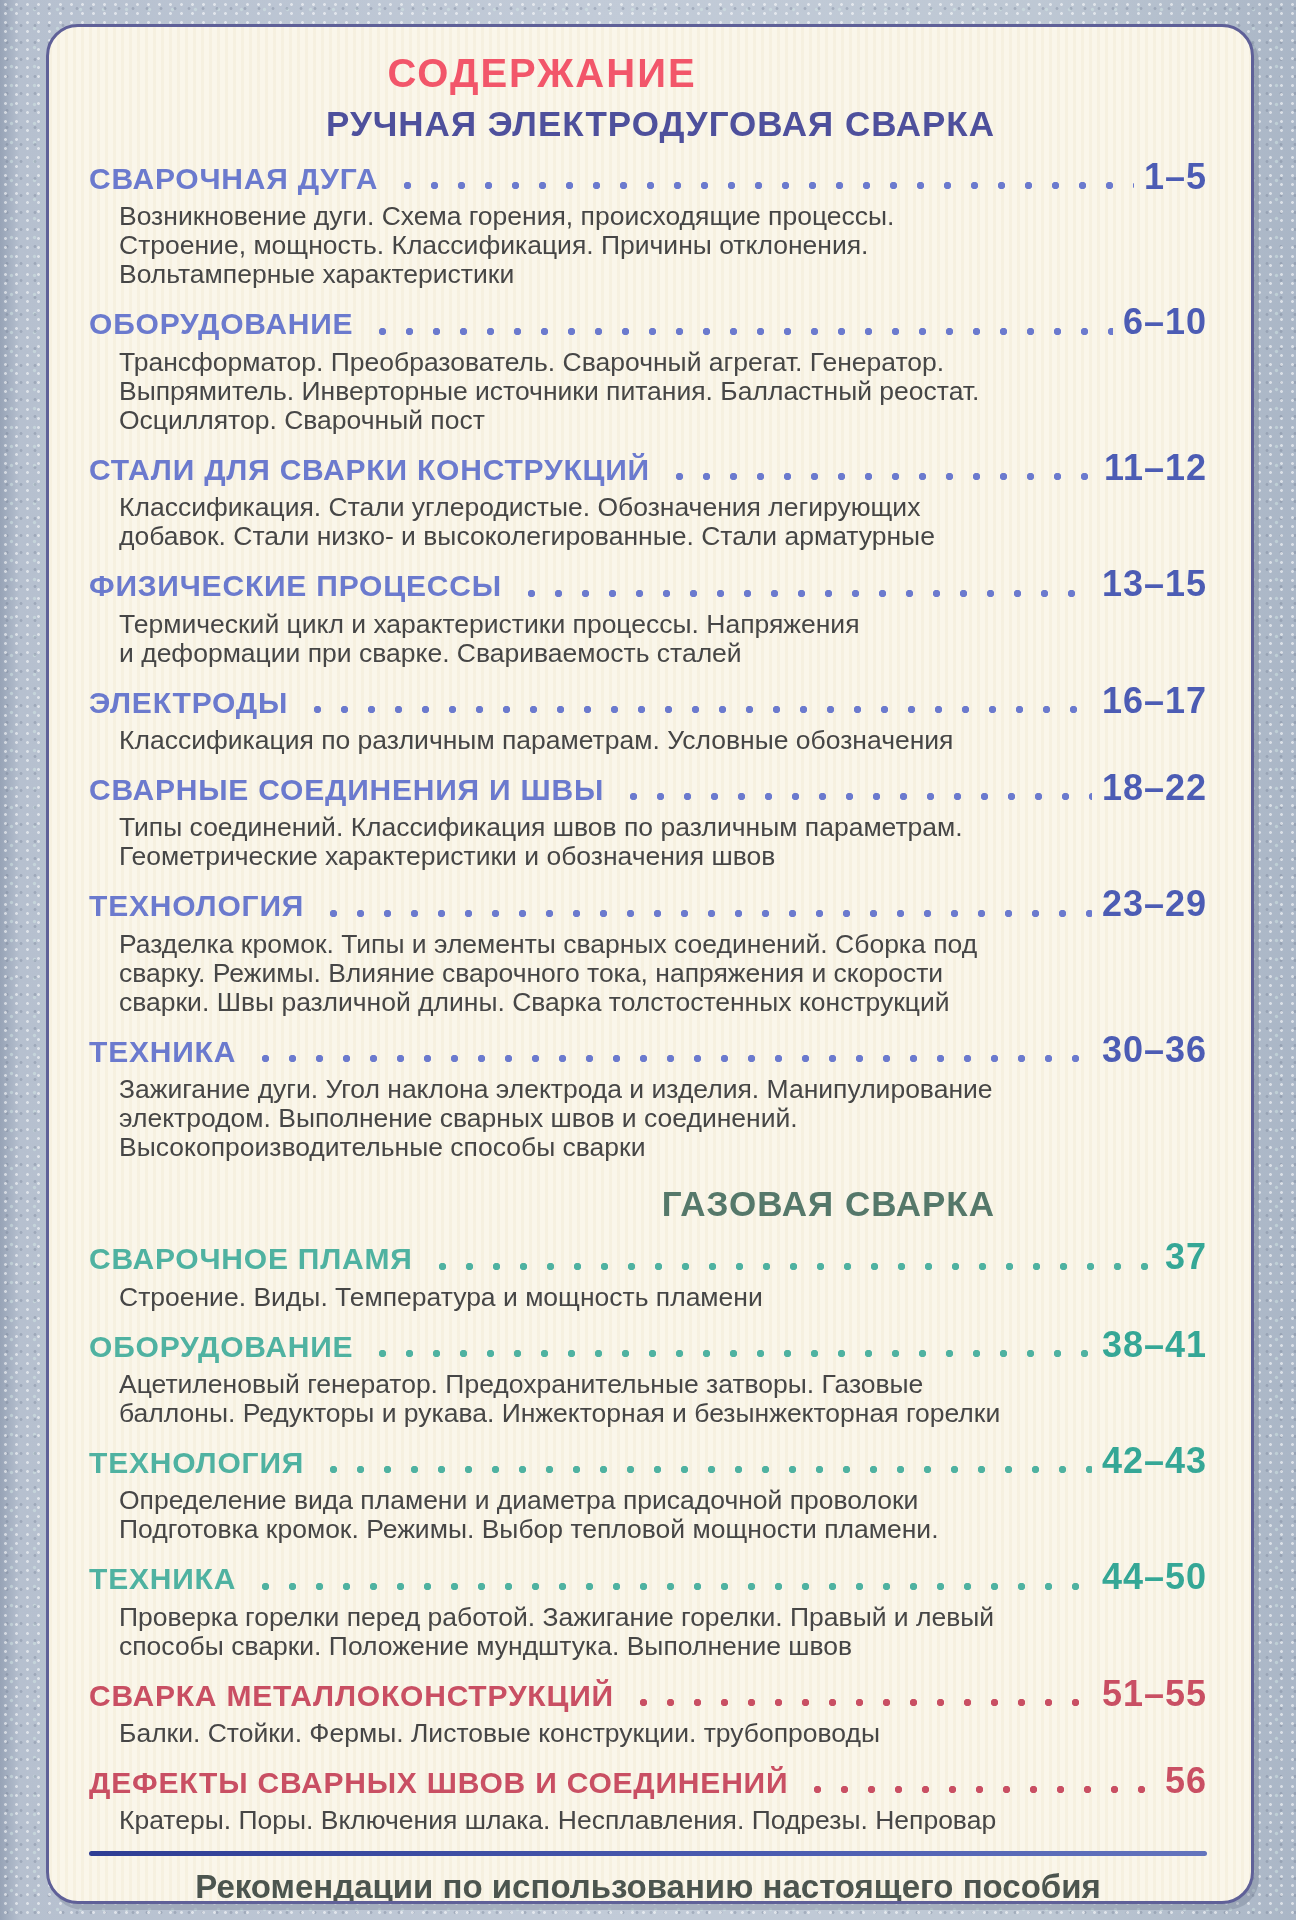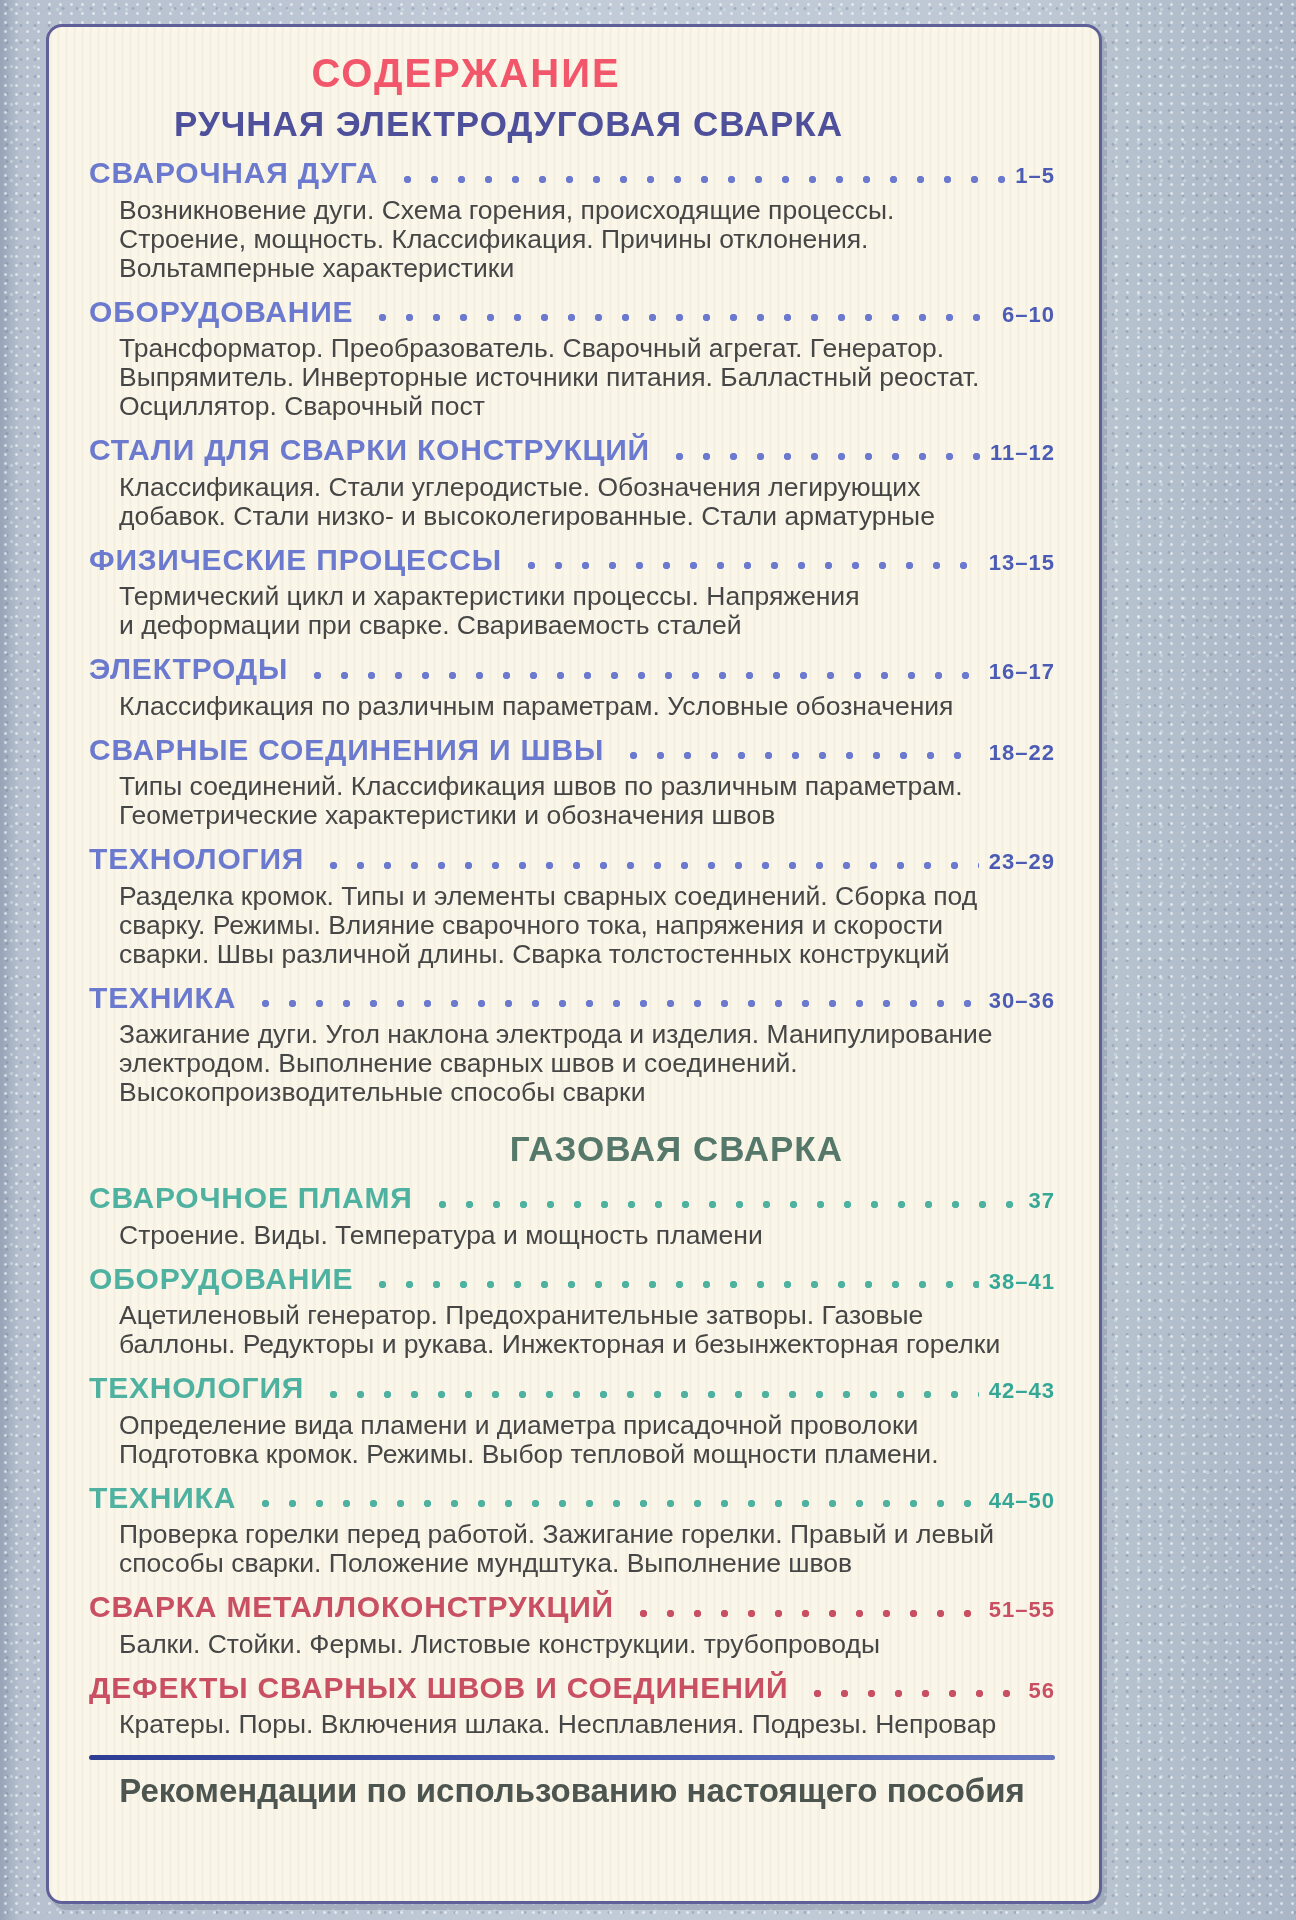--- a/index.html
+++ b/index.html
@@ -17,29 +17,29 @@
       radial-gradient(circle, rgba(255,255,255,0.55) 1px, rgba(255,255,255,0) 1.8px),
       radial-gradient(circle, rgba(116,128,148,0.38) 1px, rgba(255,255,255,0) 1.9px),
       radial-gradient(circle, rgba(210,230,228,0.5) 1.2px, rgba(255,255,255,0) 2.2px),
       linear-gradient(90deg, #97a3b6 0px, #b6c0cf 20px, #c2cbd8 45%, #bec8d4 80%, #aab6c6 100%);
     background-size: 11px 9px, 14px 17px, 23px 19px, 100% 100%;
   }
   .page-card {
     position: absolute;
     left: 46px;
     top: 24px;
-    width: 1056px;
+    width: 1208px;
     height: 1880px;
     box-sizing: border-box;
     background-color: #faf6ea;
     background-image: repeating-linear-gradient(90deg,
       rgba(236,226,198,0.28) 0px, rgba(236,226,198,0.28) 3px,
       rgba(255,255,255,0) 3px, rgba(255,255,255,0) 8px);
     border: 3px solid #5f6098;
-    border-radius: 16px;
+    border-radius: 32px;
     box-shadow: 5px 6px 0 rgba(96,106,130,0.28);
   }
   .content {
     box-sizing: border-box;
     width: 100%;
     height: 100%;
     padding: 16px 44px 0 40px;
     overflow: hidden;
   }
   .page-title {
@@ -73,21 +73,21 @@
     flex: 1;
     align-self: flex-end;
     height: 11px;
     margin: 0 10px 6px 14px;
     background-image: radial-gradient(circle, currentColor 3.4px, rgba(0,0,0,0) 4px);
     background-size: 27px 11px;
     background-repeat: repeat-x;
     background-position: 2px center;
   }
   .entry-pages {
-    font-size: 22px;
+    font-size: 36px;
     letter-spacing: 1px;
     white-space: nowrap;
   }
   .theme-blue .entry-title, .theme-blue .leader { color: #6b7ace; }
   .theme-blue .entry-pages { color: #4c5cb4; }
   .theme-teal .entry-title, .theme-teal .leader { color: #4fb2a1; }
   .theme-teal .entry-pages { color: #35a796; }
   .theme-red .entry-title, .theme-red .leader, .theme-red .entry-pages { color: #c94f63; }
   .entry-desc {
     margin-top: 5px;

